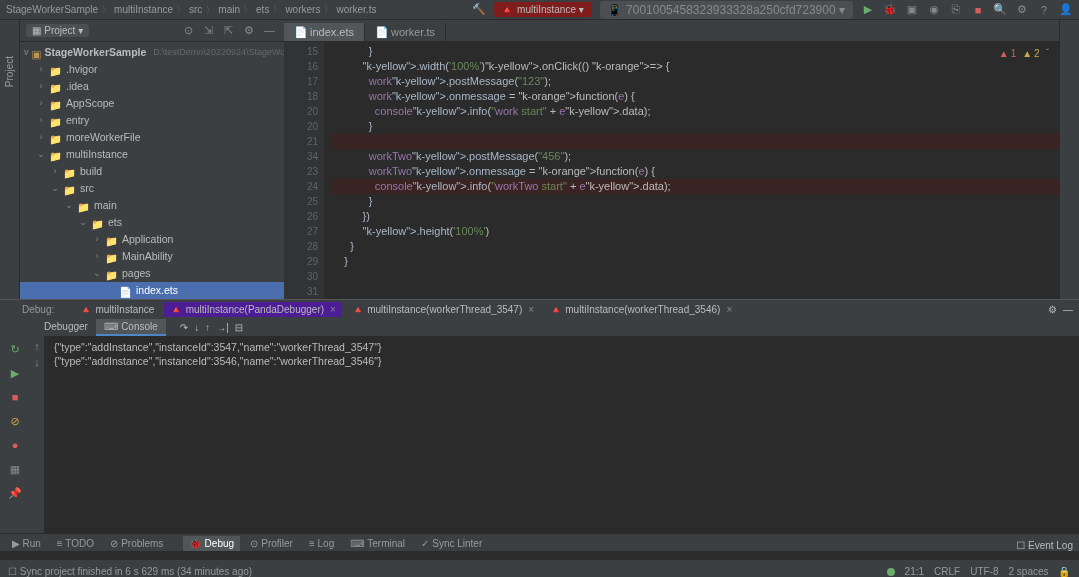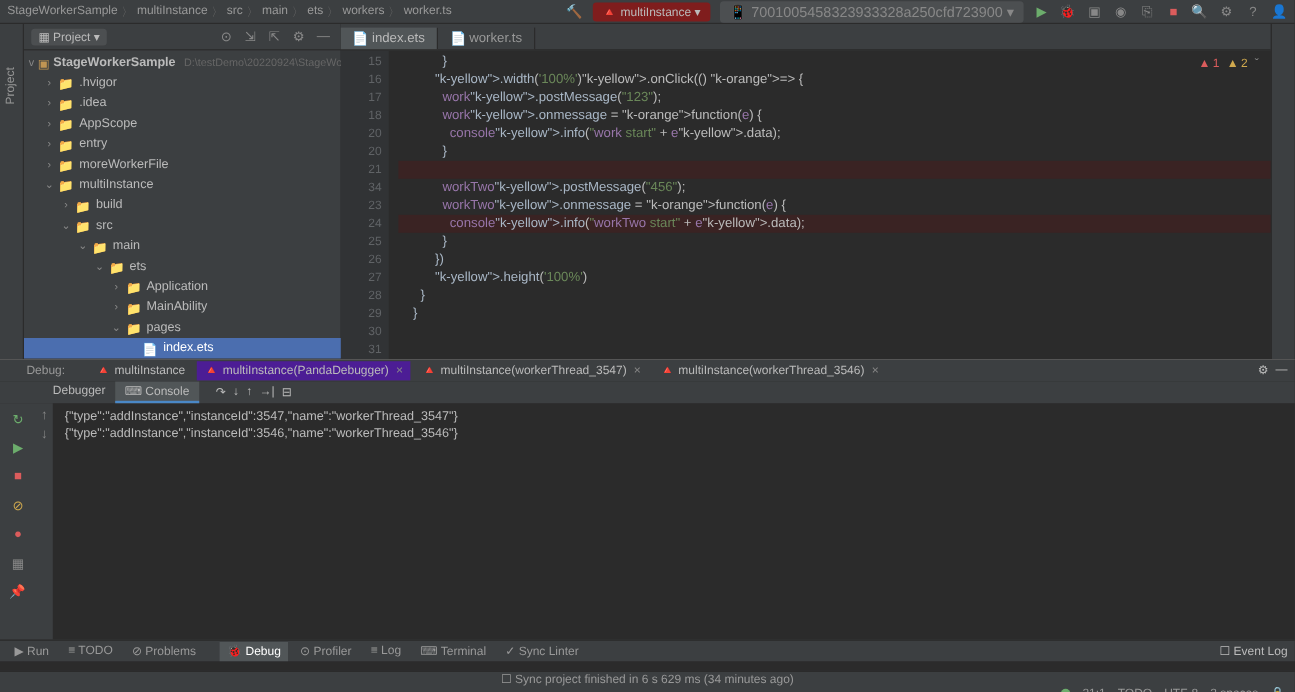--- a/index.html
+++ b/index.html
@@ -83,26 +83,26 @@
     
     .debug-body { flex: 1; display: flex; }
     .debug-left-btns { width: 30px; background: #3c3f41; display: flex; flex-direction: column; align-items: center; padding: 4px 0; gap: 6px; }
     .dbtn { width: 18px; height: 18px; display: flex; align-items: center; justify-content: center; color: #888; }
     .dbtn.green { color: #6cad6c; }
     .dbtn.red { color: #db5c5c; }
     .dbtn.orange { color: #d0a94e; }
     
     .console-out { flex: 1; padding: 4px 10px; font-family: 'Consolas', monospace; font-size: 10.5px; color: #bbb; line-height: 14px; }
     
-    .bottom-tabs { height: 18px; background: #3c3f41; display: flex; align-items: center; padding: 0 6px; gap: 4px; font-size: 10px; border-top: 1px solid #2b2b2b; }
+    .bottom-tabs { height: 18px; background: #3c3f41; display: flex; align-items: flex-end; padding: 0 6px; gap: 4px; font-size: 10px; border-top: 1px solid #2b2b2b; }
     .btab { padding: 2px 6px; display: flex; align-items: center; gap: 3px; color: #999; }
     .btab.active { background: #515658; color: #fff; margin-left: 10px; }
     .btab-right { margin-left: auto; display: flex; gap: 8px; align-items: center; }
     
-    .status-bar { height: 18px; background: #3c3f41; display: flex; align-items: center; padding: 0 8px; font-size: 10px; color: #999; border-top: 1px solid #2b2b2b; flex-direction: column; }
+    .status-bar { height: 18px; background: #3c3f41; display: flex; align-items: flex-end; padding: 0 8px; font-size: 10px; color: #999; border-top: 1px solid #2b2b2b; }
     .status-right { margin-left: auto; display: flex; gap: 10px; align-items: center; }
     .status-dot { width: 8px; height: 8px; background: #6cad6c; border-radius: 50%; }
   </style>
 </head>
 <body>
 
 <div class="topbar">
   <div class="breadcrumb" id="breadcrumb">
       <span>StageWorkerSample</span>
       <span class="sep">〉</span>
@@ -408,18 +408,18 @@
   </div>
 
   <div class="right-gutter"></div>
 </div>
 
 <div class="status-bar" style="position:absolute;bottom:0;left:0;right:0">
   <span>☐ <span>Sync project finished in 6 s 629 ms (34 minutes ago)</span></span>
   <div class="status-right">
     <span class="status-dot"></span>
     <span>21:1</span>
-    <span>TODO</span>
+    <span>CRLF</span>
     <span>UTF-8</span>
     <span>2 spaces</span>
     <span>🔒</span>
   </div>
 </div>
 
 </body></html>

